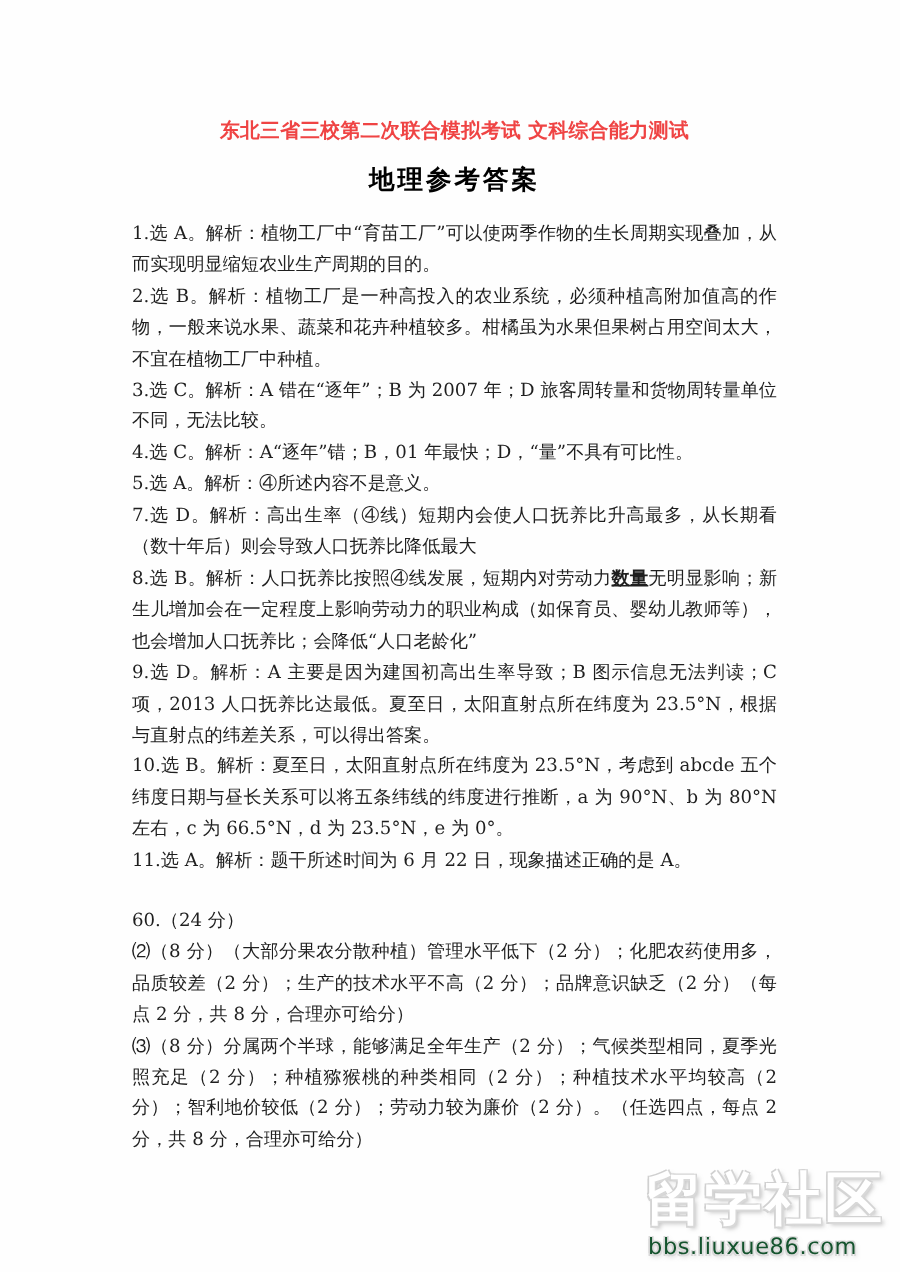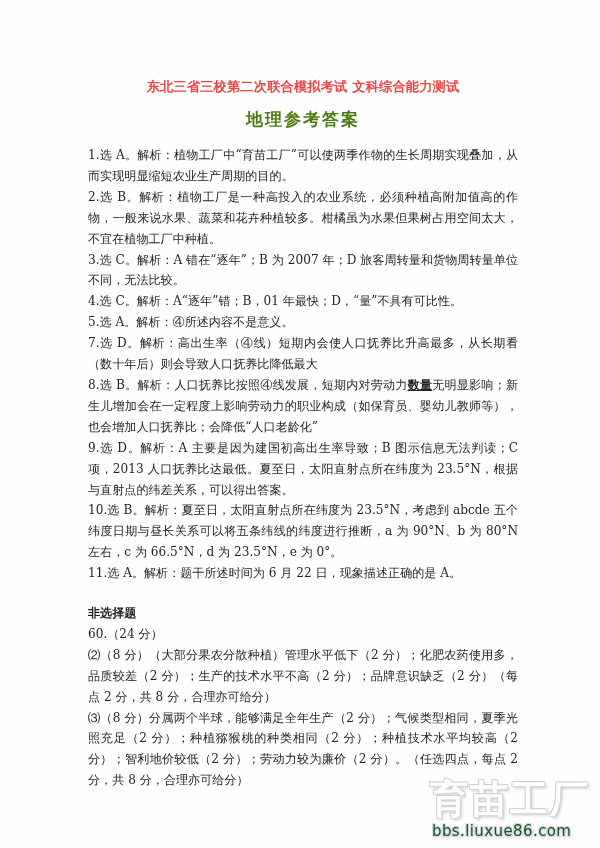--- a/index.html
+++ b/index.html
@@ -40,21 +40,21 @@
     margin-left: -30px;
     width: 490px;
   }
 
   .doc-subtitle {
     font-size: 17px;
     font-weight: bold;
     text-align: center;
     margin-top: 12px;
     letter-spacing: 2px;
-    color: #4d7c0f;
+    color: #000000;
   }
 
   .body-block {
     margin-top: 14px;
     font-size: 12.1px;
     line-height: 20.9px;
     text-align: justify;
     text-justify: inter-ideograph;
     color: #1f1f1f;
   }
@@ -132,26 +132,25 @@
       <p class="para">7.选 D。解析：高出生率（④线）短期内会使人口抚养比升高最多，从长期看（数十年后）则会导致人口抚养比降低最大</p>
 
       <p class="para"><span>8.选 B。解析：人口抚养比按照④线发展，短期内对劳动力</span><span class="u">数量</span><span>无明显影响；新生儿增加会在一定程度上影响劳动力的职业构成（如保育员、婴幼儿教师等），也会增加人口抚养比；会降低“人口老龄化”</span></p>
 
       <p class="para">9.选 D。解析：A 主要是因为建国初高出生率导致；B 图示信息无法判读；C 项，2013 人口抚养比达最低。夏至日，太阳直射点所在纬度为 23.5°N，根据与直射点的纬差关系，可以得出答案。</p>
       <p class="para">10.选 B。解析：夏至日，太阳直射点所在纬度为 23.5°N，考虑到 abcde 五个纬度日期与昼长关系可以将五条纬线的纬度进行推断，a 为 90°N、b 为 80°N 左右，c 为 66.5°N，d 为 23.5°N，e 为 0°。</p>
       <p class="para">11.选 A。解析：题干所述时间为 6 月 22 日，现象描述正确的是 A。</p>
 
       <div class="spacer-sm"></div>
 
-      <p class="section-head">非选择题</p>
 
       <p class="para">60.（24 分）</p>
       <p class="para">⑵（8 分）（大部分果农分散种植）管理水平低下（2 分）；化肥农药使用多，品质较差（2 分）；生产的技术水平不高（2 分）；品牌意识缺乏（2 分）（每点 2 分，共 8 分，合理亦可给分）</p>
       <p class="para">⑶（8 分）分属两个半球，能够满足全年生产（2 分）；气候类型相同，夏季光照充足（2 分）；种植猕猴桃的种类相同（2 分）；种植技术水平均较高（2 分）；智利地价较低（2 分）；劳动力较为廉价（2 分）。（任选四点，每点 2 分，共 8 分，合理亦可给分）</p>
 
     </div>
   </div>
 
   <div class="watermark">
-    <div class="wm-cn">育苗工厂</div>
+    <div class="wm-cn">留学社区</div>
     <div class="wm-url">bbs.liuxue86.com</div>
   </div>
 </div>
 
 </body></html>

